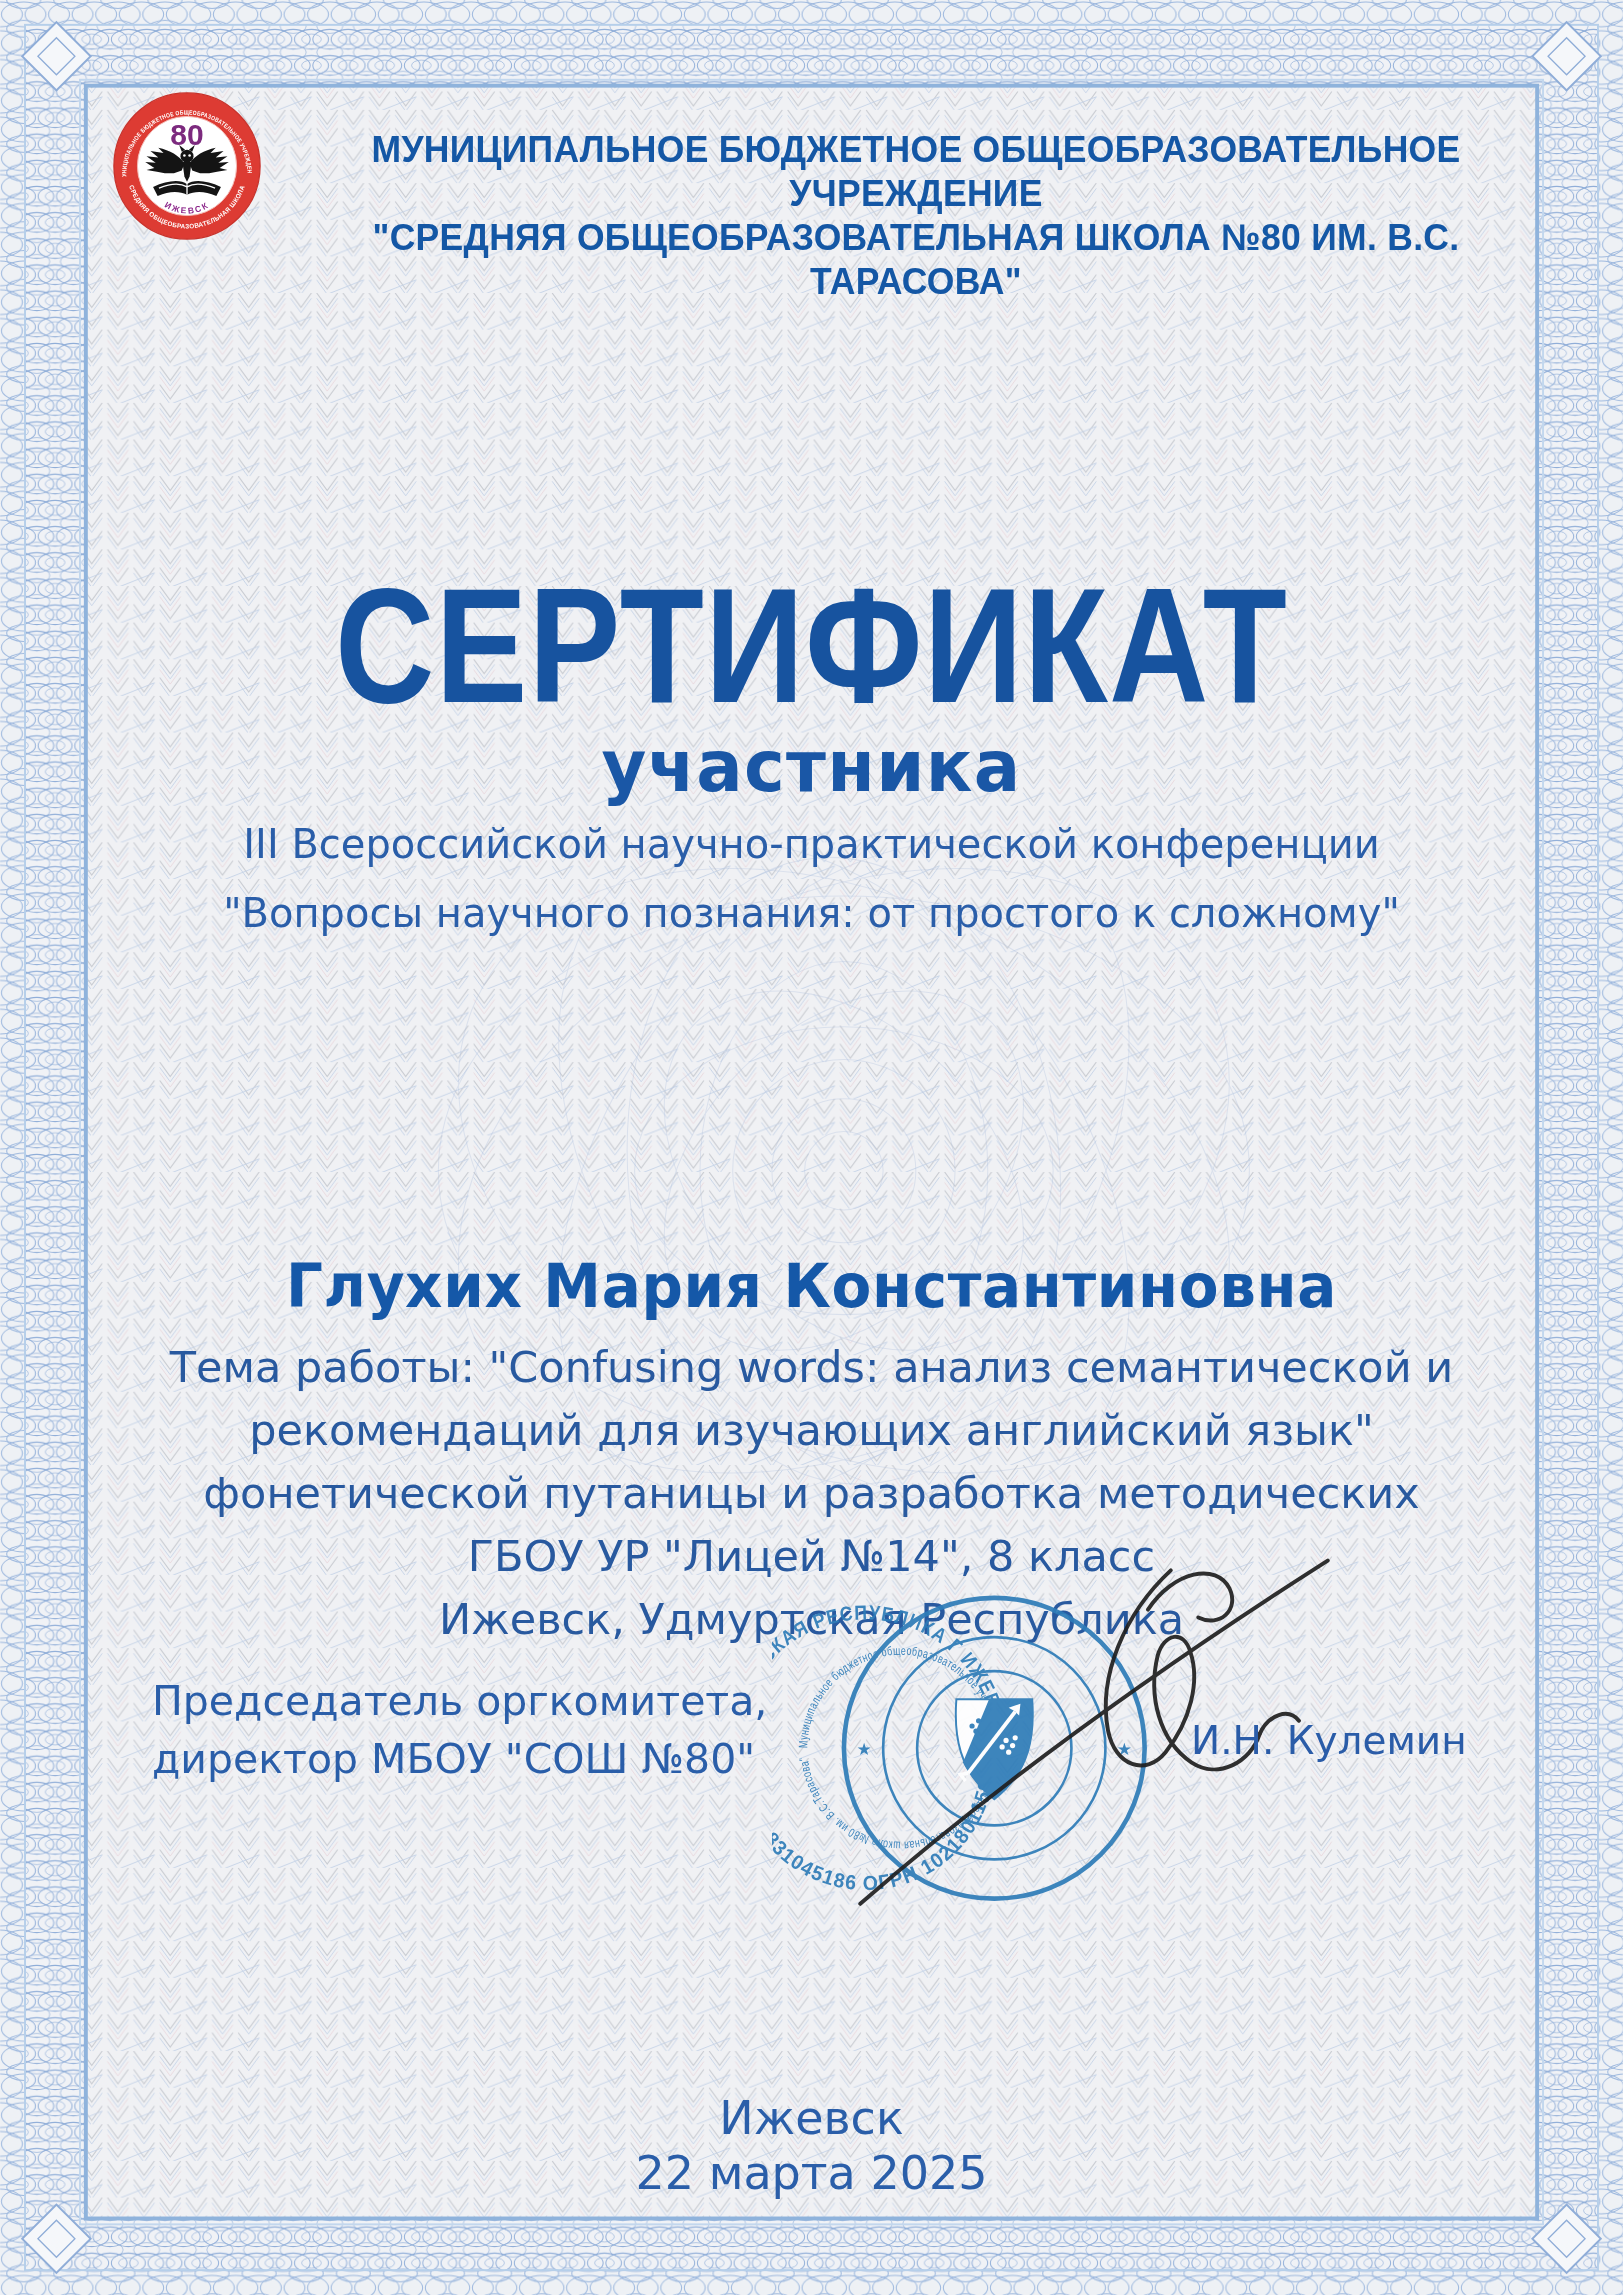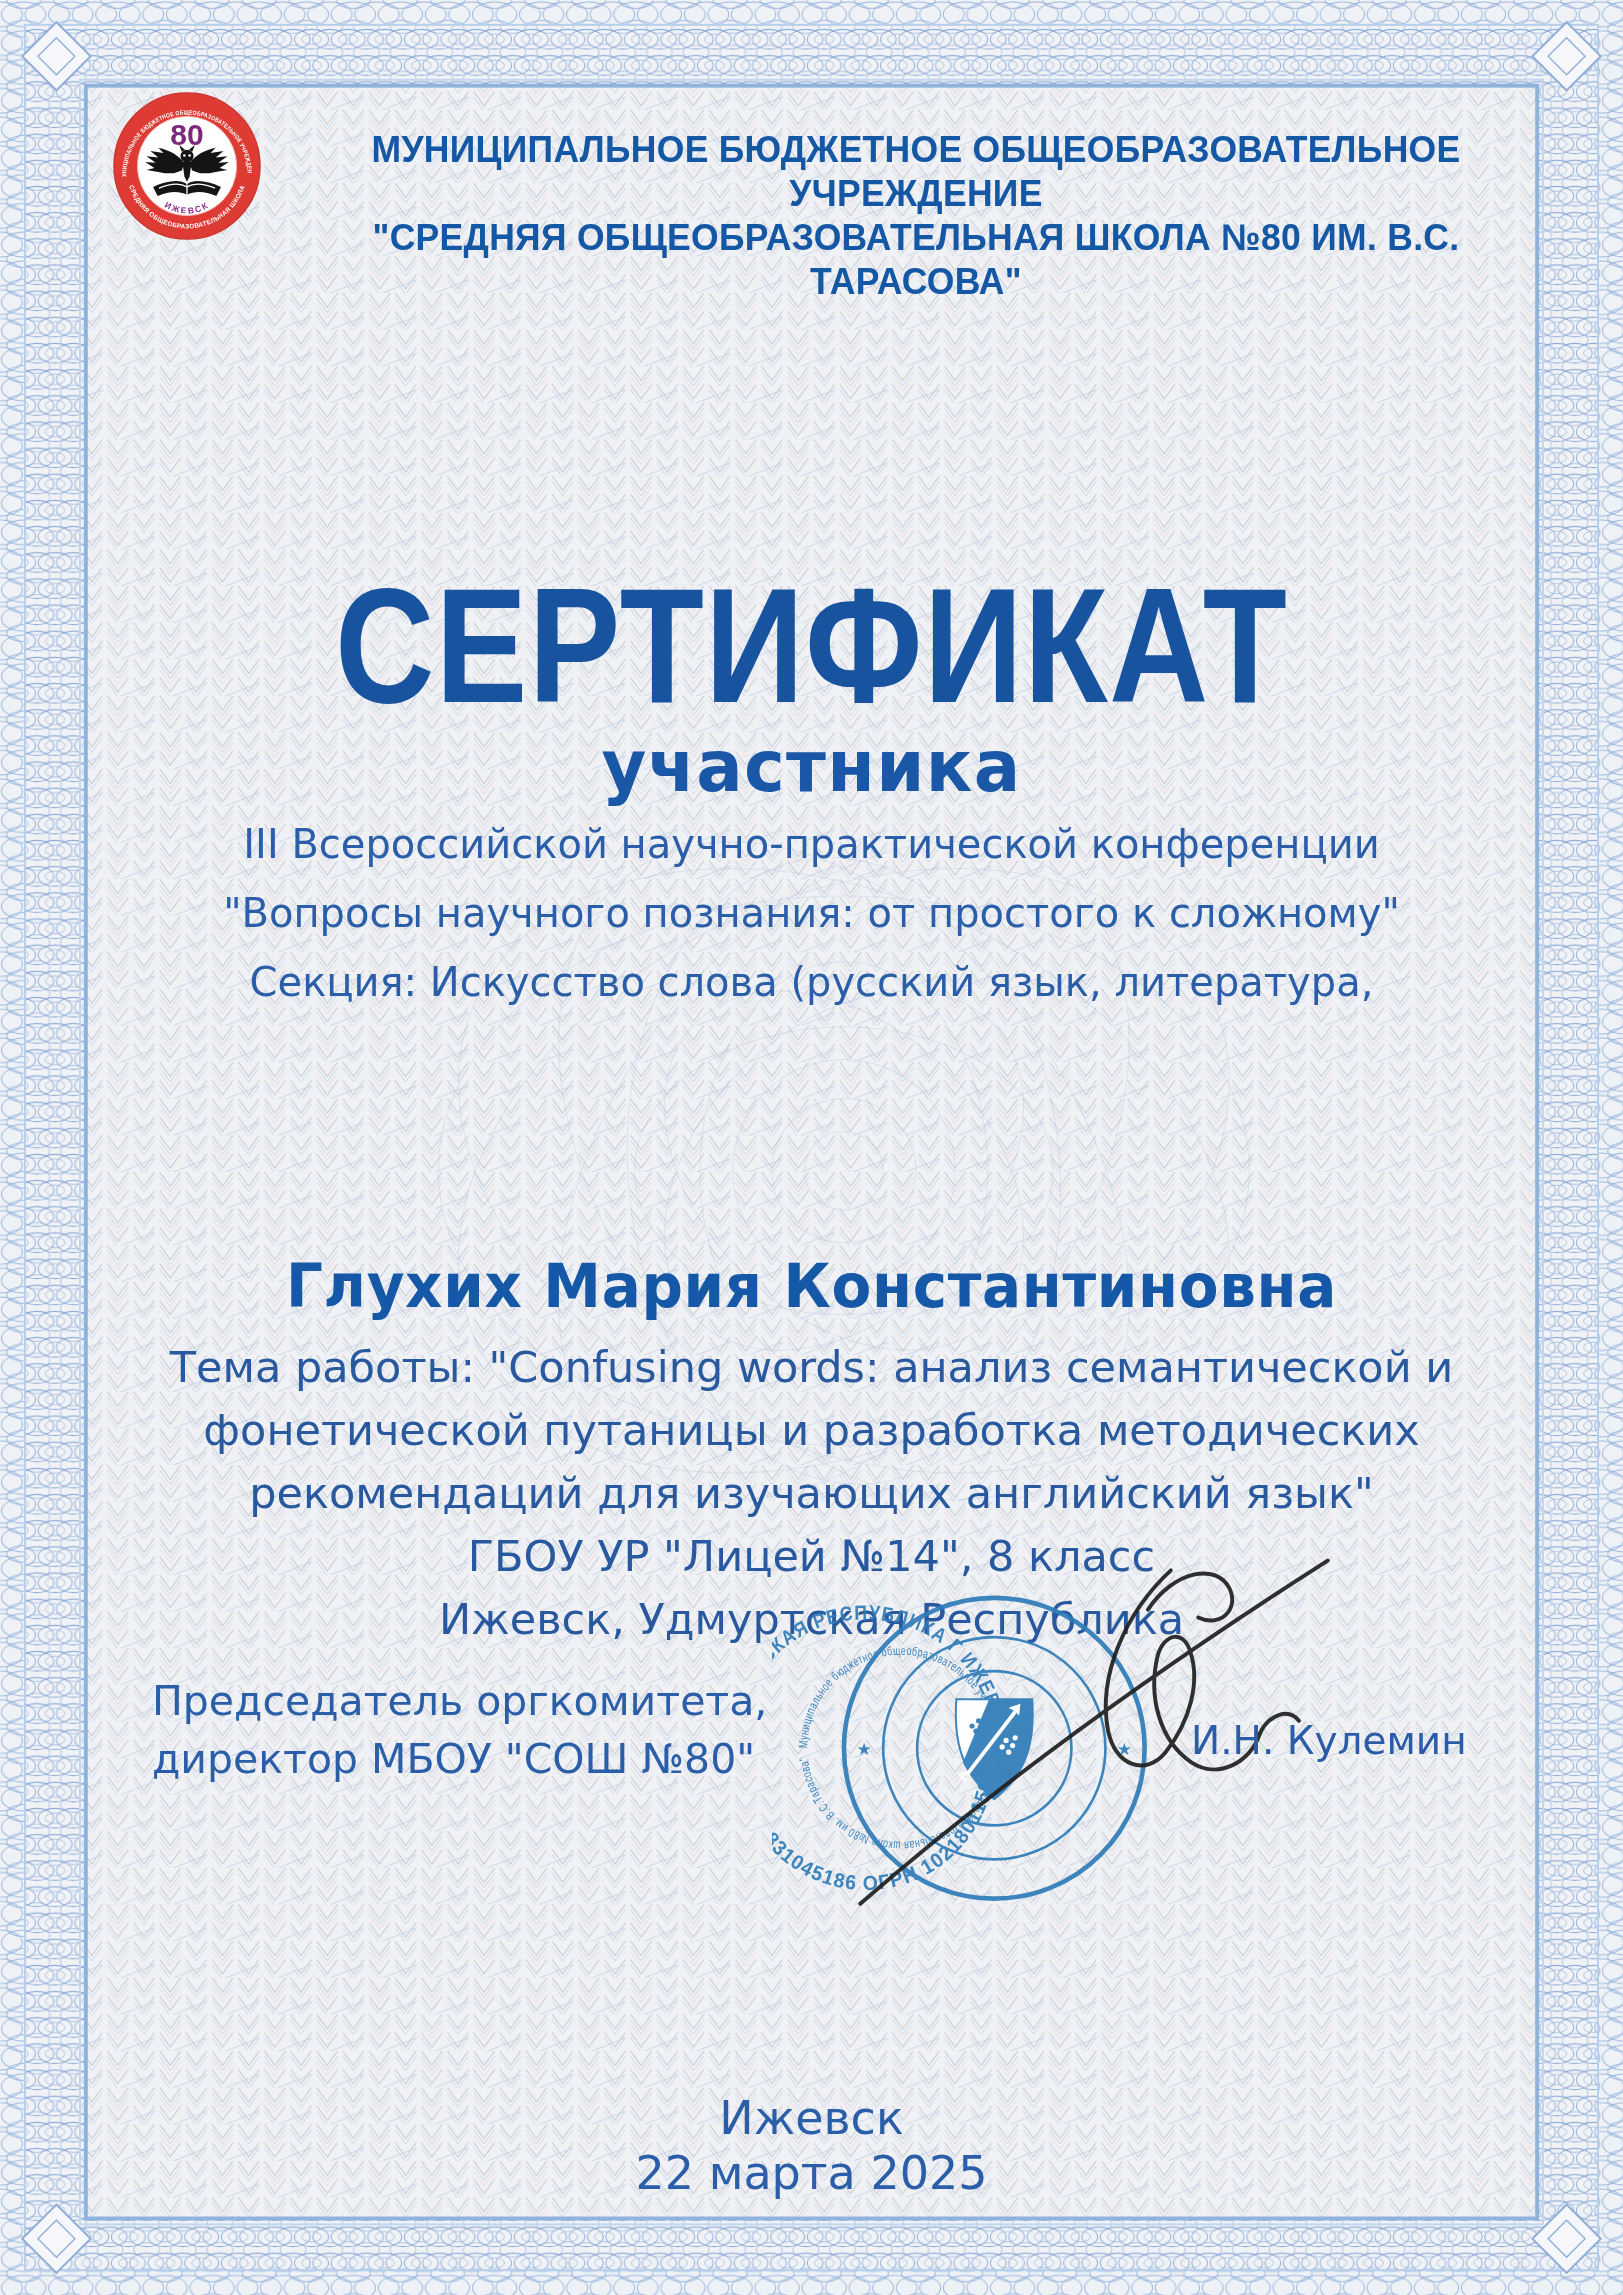--- a/index.html
+++ b/index.html
@@ -154,28 +154,27 @@
     <div>МУНИЦИПАЛЬНОЕ БЮДЖЕТНОЕ ОБЩЕОБРАЗОВАТЕЛЬНОЕ УЧРЕЖДЕНИЕ</div>
     <div>"СРЕДНЯЯ ОБЩЕОБРАЗОВАТЕЛЬНАЯ ШКОЛА №80 ИМ. В.С. ТАРАСОВА"</div>
   </div>
 
   <div class="abs ctr title">СЕРТИФИКАТ</div>
   <div class="abs ctr subtitle">участника</div>
 
   <div class="abs ctr event">
     <div>III Всероссийской научно-практической конференции</div>
     <div>"Вопросы научного познания: от простого к сложному"</div>
-    <div>Секция: Искусство слова (русский язык, литература,</div>
   </div>
 
   <div class="abs ctr recipient-name">Глухих Мария Константиновна</div>
   <div class="abs ctr work">
     <div>Тема работы: "Confusing words: анализ семантической и</div>
+    <div>рекомендаций для изучающих английский язык"</div>
     <div>фонетической путаницы и разработка методических</div>
-    <div>рекомендаций для изучающих английский язык"</div>
     <div>ГБОУ УР "Лицей №14", 8 класс</div>
     <div>Ижевск, Удмуртская Республика</div>
   </div>
 
   <div class="abs signatory">
     <div>Председатель оргкомитета,</div>
     <div>директор МБОУ "СОШ №80"</div>
   </div>
 
   <svg class="abs" style="left:772px;top:1505px;" width="693" height="510" viewBox="0 0 1060 780">

